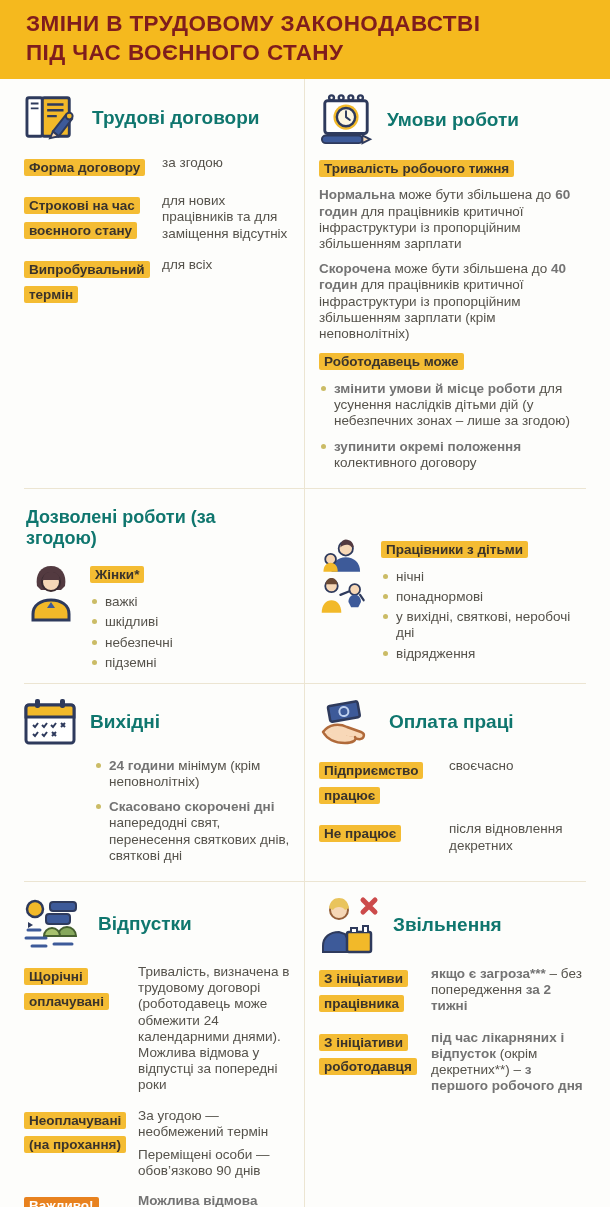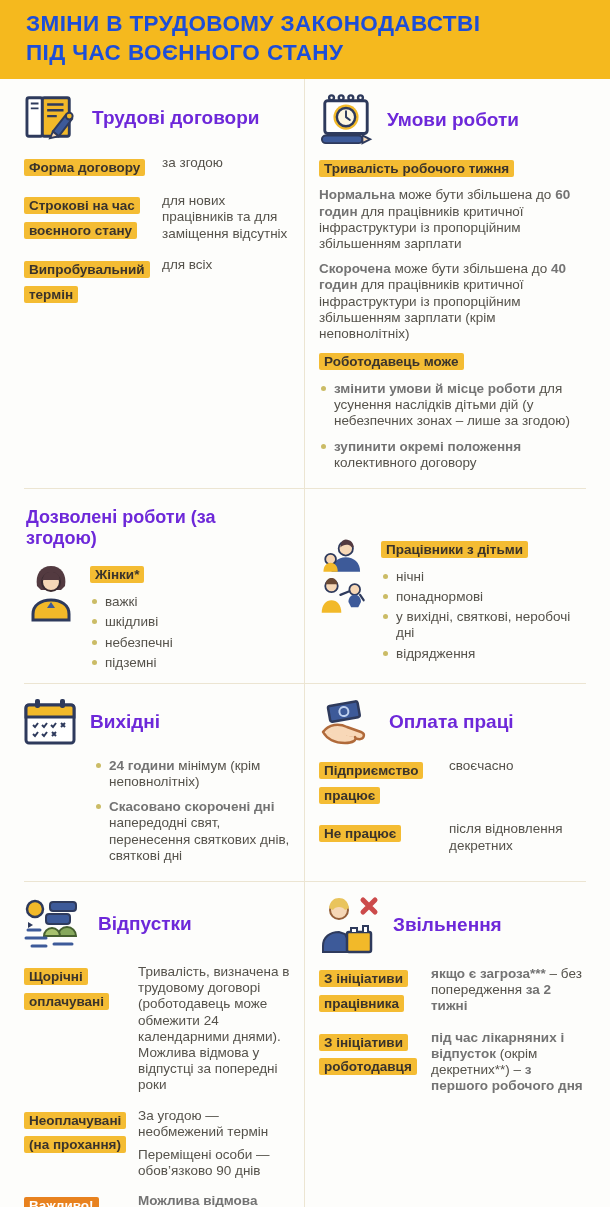--- a/index.html
+++ b/index.html
@@ -4,33 +4,33 @@
 <style>
   * { margin:0; padding:0; box-sizing:border-box; }
   html,body { background:#ffffff; }
   .page {
     width:610px; height:1207px; overflow:hidden; background:#FDFDFB;
     font-family:"Liberation Sans", sans-serif; color:#55524B;
   }
   
   .banner { background:#F5B91E; padding:9px 20px 11px 26px; }
   .banner-line {
-    font-size:22.5px; font-weight:bold; color:#1d4ed8;
+    font-size:22.5px; font-weight:bold; color:#7f1d1d;
     line-height:1.3; letter-spacing:.4px; text-transform:uppercase;
   }
   
   .content { padding:0 24px; }
   .row { display:grid; grid-template-columns:1fr 1fr; }
   .row + .row { border-top:1px solid #ECE5D2; }
   .colL { border-right:1px solid #ECE5D2; padding:14px 14px 8px 0; }
   .colR { padding:14px 0 8px 14px; }
   
   .sec-head { display:flex; align-items:center; gap:14px; margin-bottom:12px; }
   .icon-box { flex:none; display:flex; align-items:center; justify-content:center; }
-  .sec-title { font-size:19px; font-weight:bold; color:#6d28d9; line-height:1.15; }
+  .sec-title { font-size:19px; font-weight:bold; color:#0f766e; line-height:1.15; }
   .sec-title.wide { font-size:18px; margin:4px 0 12px 2px; }
   
   .hl {
     display:inline; background:#F4BC33; color:#3A332B;
     font-size:13.5px; font-weight:bold; line-height:1.55;
     padding:1px 5px; border-radius:2px;
     -webkit-box-decoration-break:clone; box-decoration-break:clone;
   }
   .hl-orange { background:#E8821F; color:#FFFFFF; }
   .subhl { margin:2px 0 8px; }

